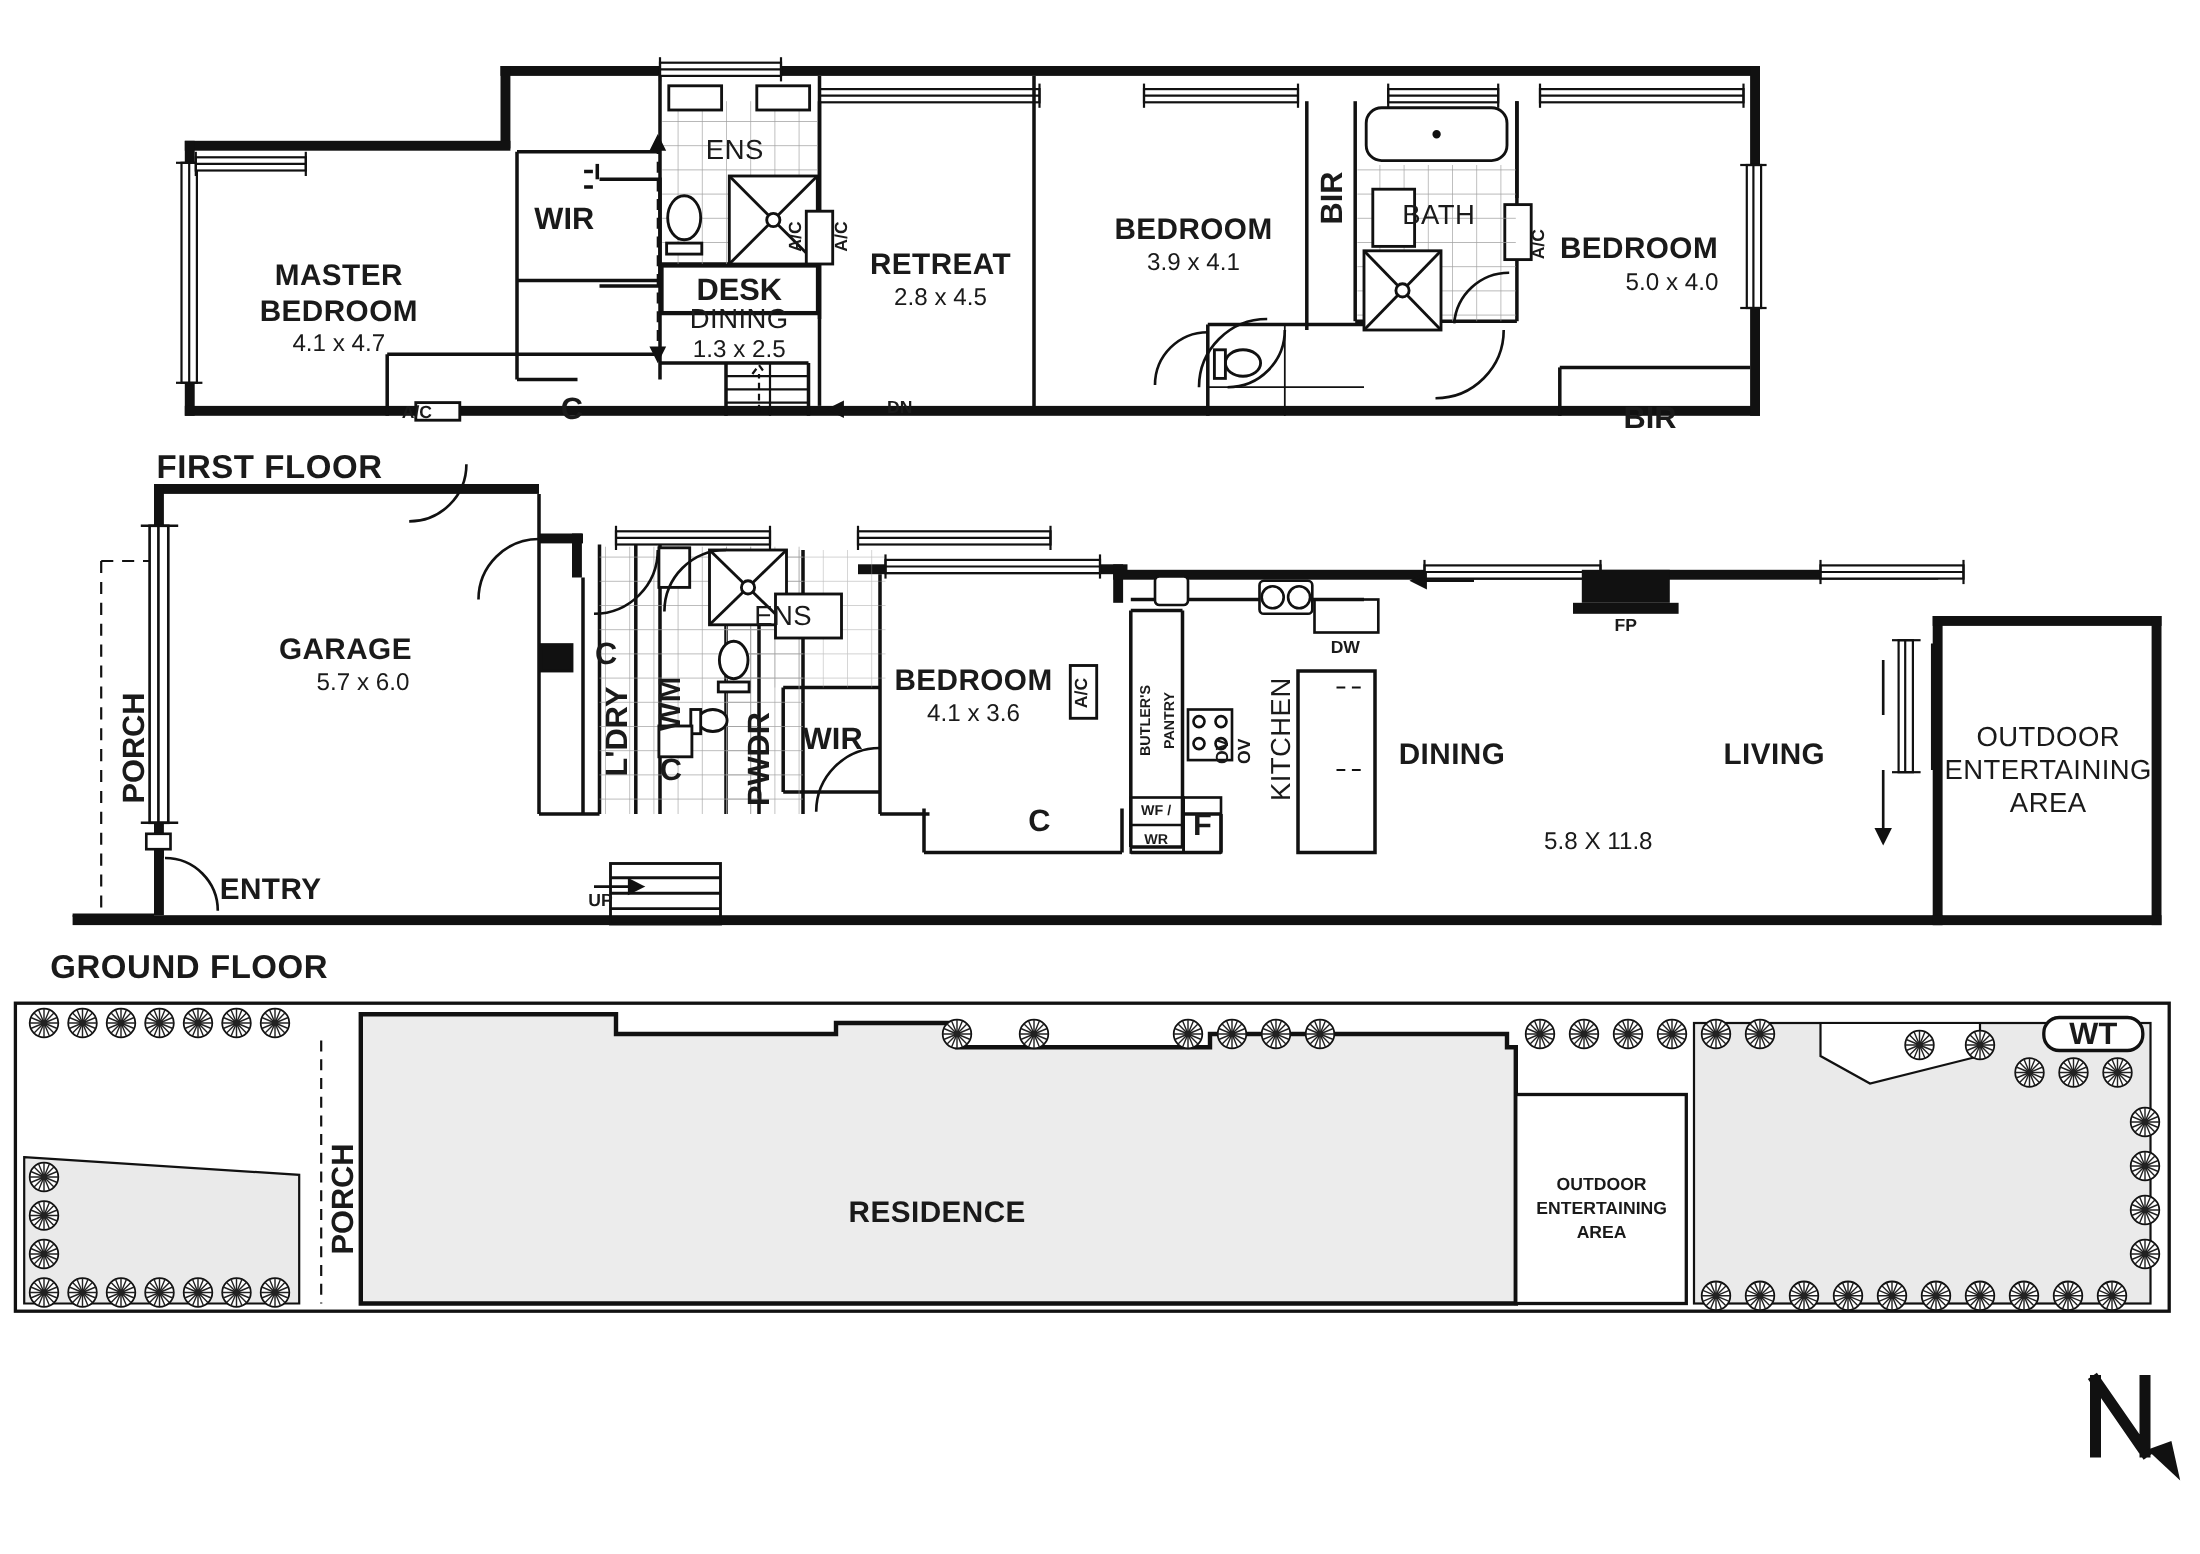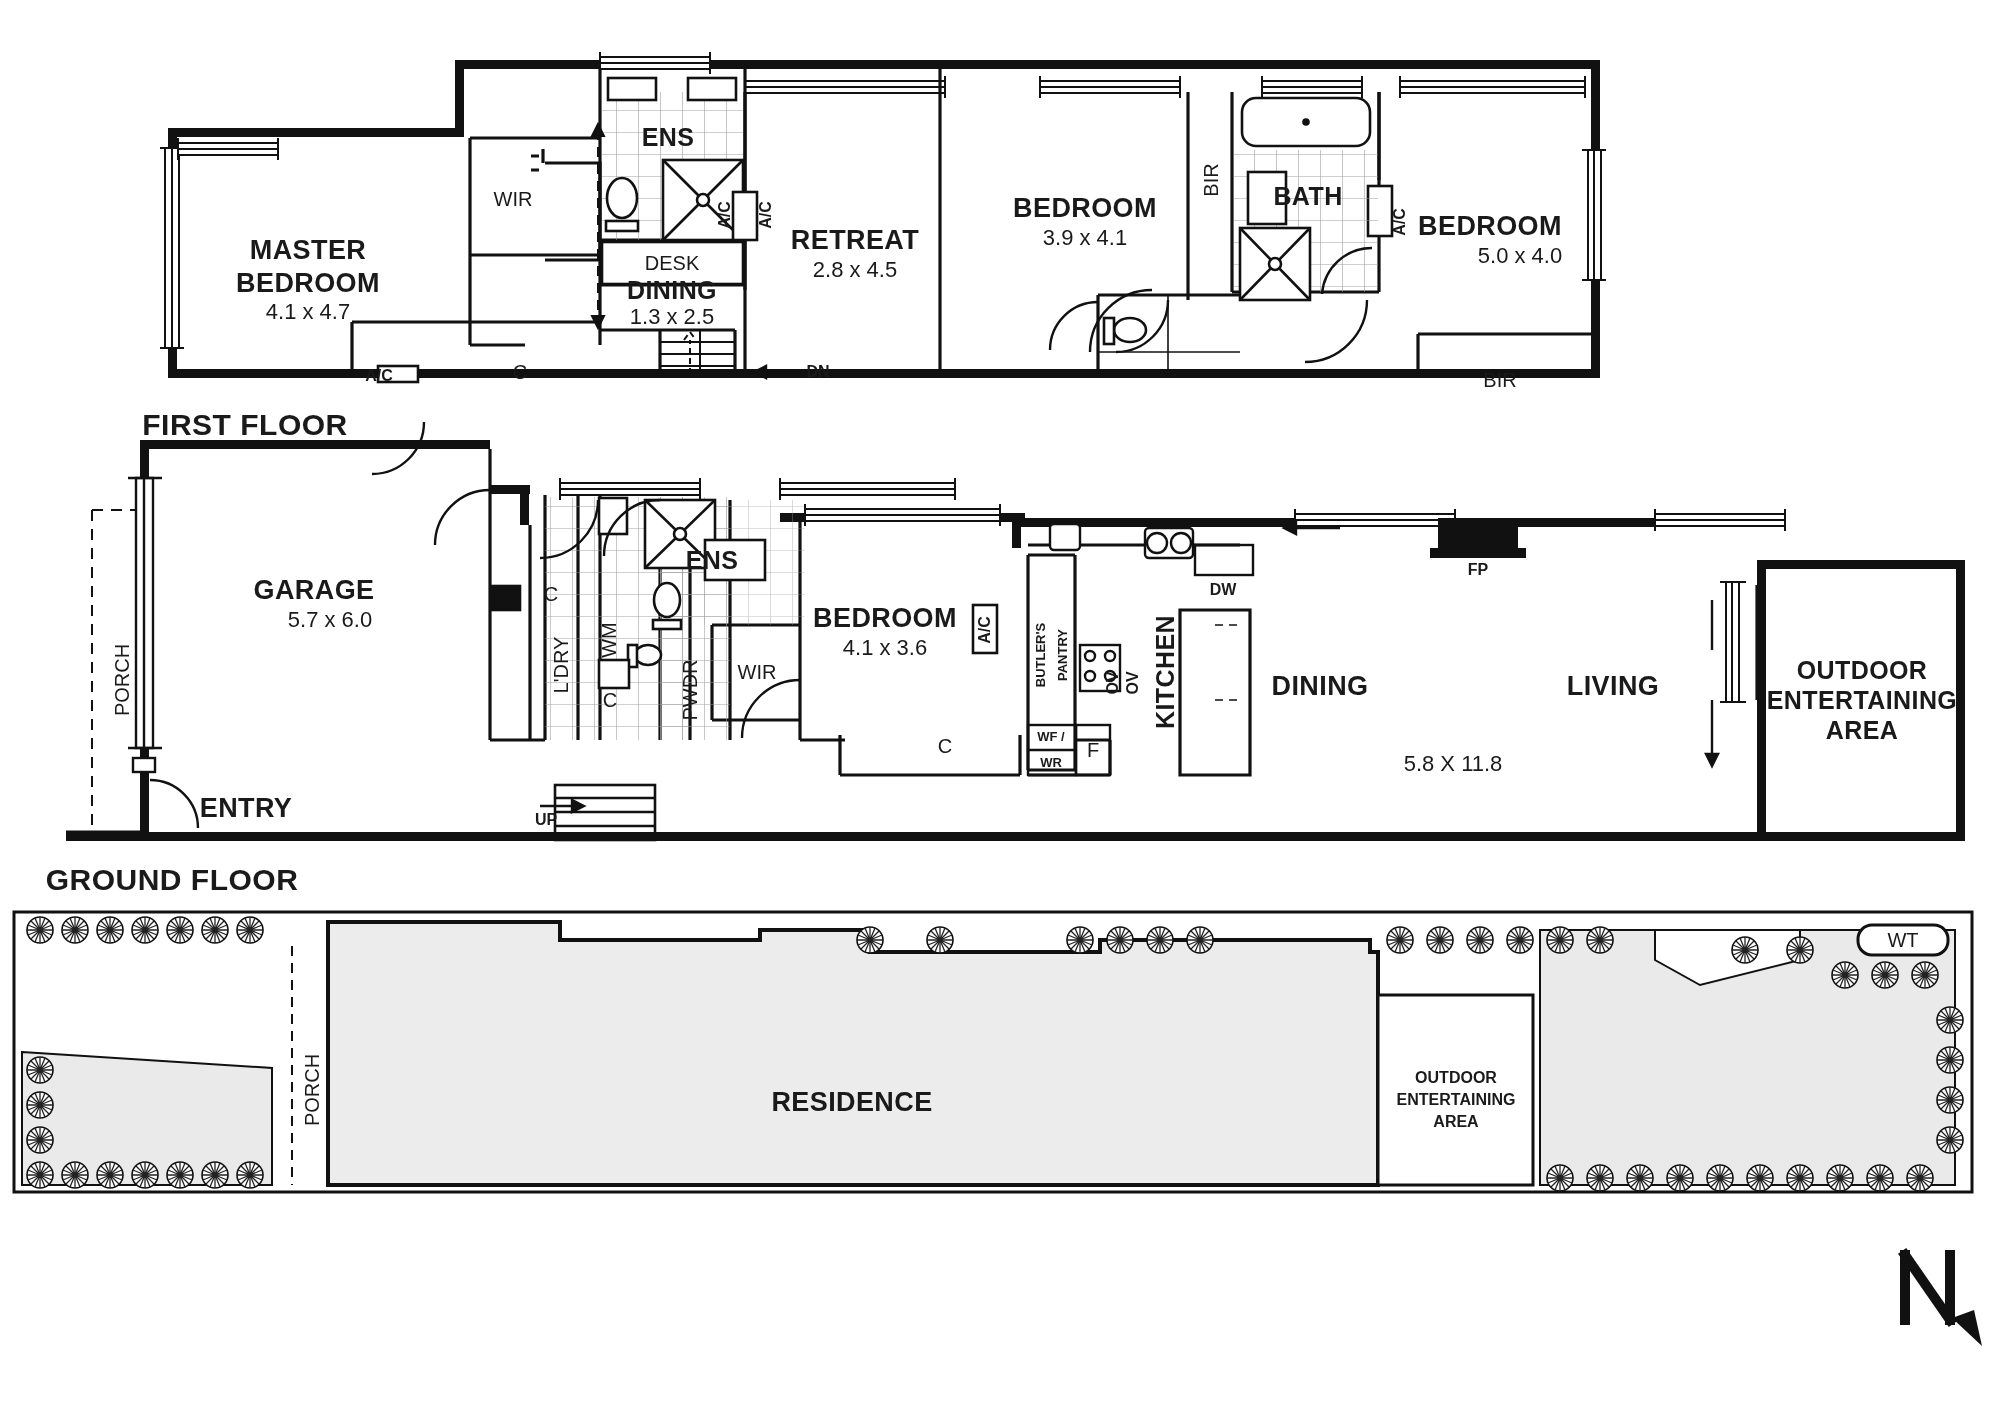--- a/index.html
+++ b/index.html
@@ -1,24 +1,24 @@
 <!DOCTYPE html>
 <html><head>
 <meta charset="utf-8">
 <style>
   html,body{margin:0;padding:0;background:#ffffff;}
   body{width:2000px;height:1413px;font-family:"Liberation Sans",sans-serif;color:#000;}
   #stage{position:relative;width:2000px;height:1413px;overflow:hidden;}
   svg{position:absolute;left:0;top:0;}
   .lbl{position:absolute;font-family:"Liberation Sans",sans-serif;color:#1a1a1a;
        white-space:nowrap;transform:translate(-50%,-50%);text-align:center;line-height:1.05;}
-  .rm{font-size:25px;font-weight:700;letter-spacing:.4px;}
+  .rm{font-size:25px;font-weight:400;letter-spacing:.4px;}
   .rmbig{font-size:27px;font-weight:700;letter-spacing:.4px;}
   .dim{font-size:22px;font-weight:400;}
-  .sm{font-size:20px;font-weight:400;}
+  .sm{font-size:28px;font-weight:700;}
   .xs{font-size:16px;font-weight:700;}
   .xxs{font-size:13px;font-weight:700;}
   .floorlab{font-size:30px;font-weight:700;letter-spacing:.5px;}
   .vert{writing-mode:vertical-rl;transform:translate(-50%,-50%) rotate(180deg);}
 </style>
 </head>
 <body>
 
 <div id="stage">
 

